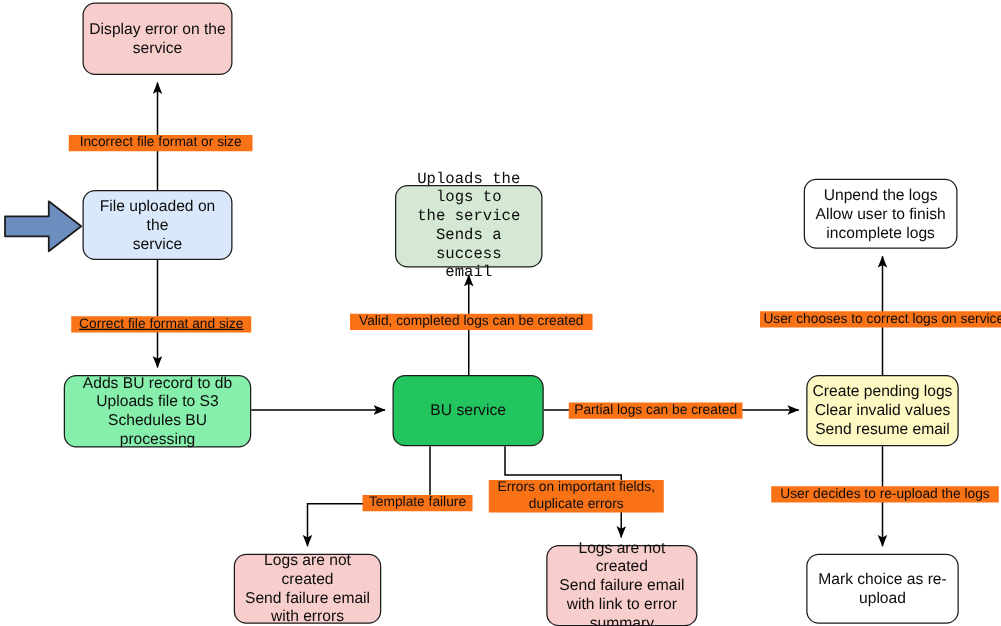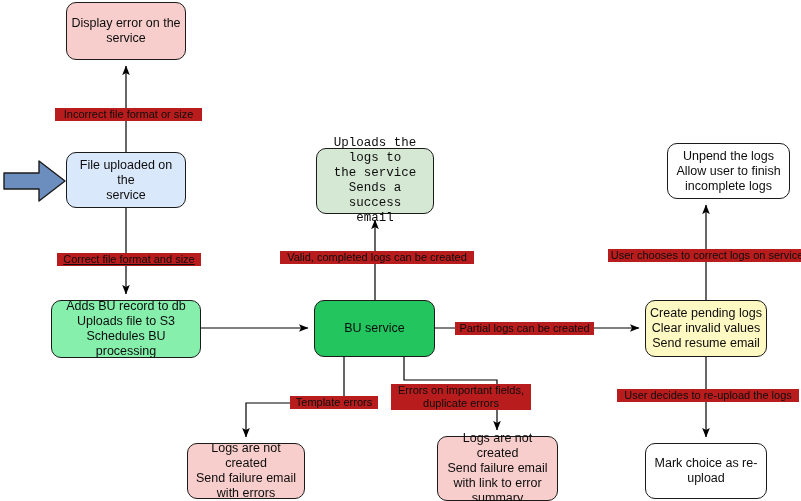--- a/index.html
+++ b/index.html
@@ -40,21 +40,21 @@
     color: #0d0d0d;
     background: #ffffff;
     padding: 2px 4px;
     white-space: pre-line;
   }
   .edge-label {
     position: absolute;
     font-size: 11px;
     line-height: 13px;
     color: #0d0d0d;
-    background: #b91c1c;
+    background: #f97316;
     text-align: center;
     white-space: pre-line;
     padding: 0 2px;
   }
   .start-arrow {
     position: absolute;
   }
 </style>
 </head>
 <body>
@@ -129,21 +129,21 @@
     <span>Uploads the logs to
 the service
 Sends a success
 email</span>
   </div>
 
   <div class="node" style="left:314px; top:300px; width:121px; height:57px; background:#22c55e;">
     <span>BU service</span>
   </div>
 
-  <div class="node" style="left:643px; top:143px; width:123px; height:56px; background:#ffffff;margin-left:24px;">
+  <div class="node" style="left:643px; top:143px; width:123px; height:56px; background:#ffffff;">
     <span>Unpend the logs
 Allow user to finish
 incomplete logs</span>
   </div>
 
   <div class="node" style="left:645px; top:300px; width:122px; height:57px; background:#fef9c3;">
     <span>Create pending logs
 Clear invalid values
 Send resume email</span>
   </div>
@@ -171,18 +171,18 @@
   <div class="edge-label" style="left:57px; top:253px; width:140px;text-decoration:underline;">Correct file format and size</div>
 
   <div class="edge-label" style="left:280px; top:251px; width:190px;">Valid, completed logs can be created</div>
 
   <div class="edge-label" style="left:455px; top:322px; width:135px;">Partial logs can be created</div>
 
   <div class="edge-label" style="left:608px; top:249px; width:194px;">User chooses to correct logs on service</div>
 
   <div class="edge-label" style="left:617px; top:389px; width:178px;">User decides to re-upload the logs</div>
 
-  <div class="edge-label" style="left:290px; top:396px; width:84px;">Template errors</div>
+  <div class="edge-label" style="left:290px; top:396px; width:84px;">Template failure</div>
 
   <div class="edge-label" style="left:391px; top:384px; width:136px;text-align:center;">Errors on important fields,
 duplicate errors</div>
 
 </div>
 
 </body></html>

